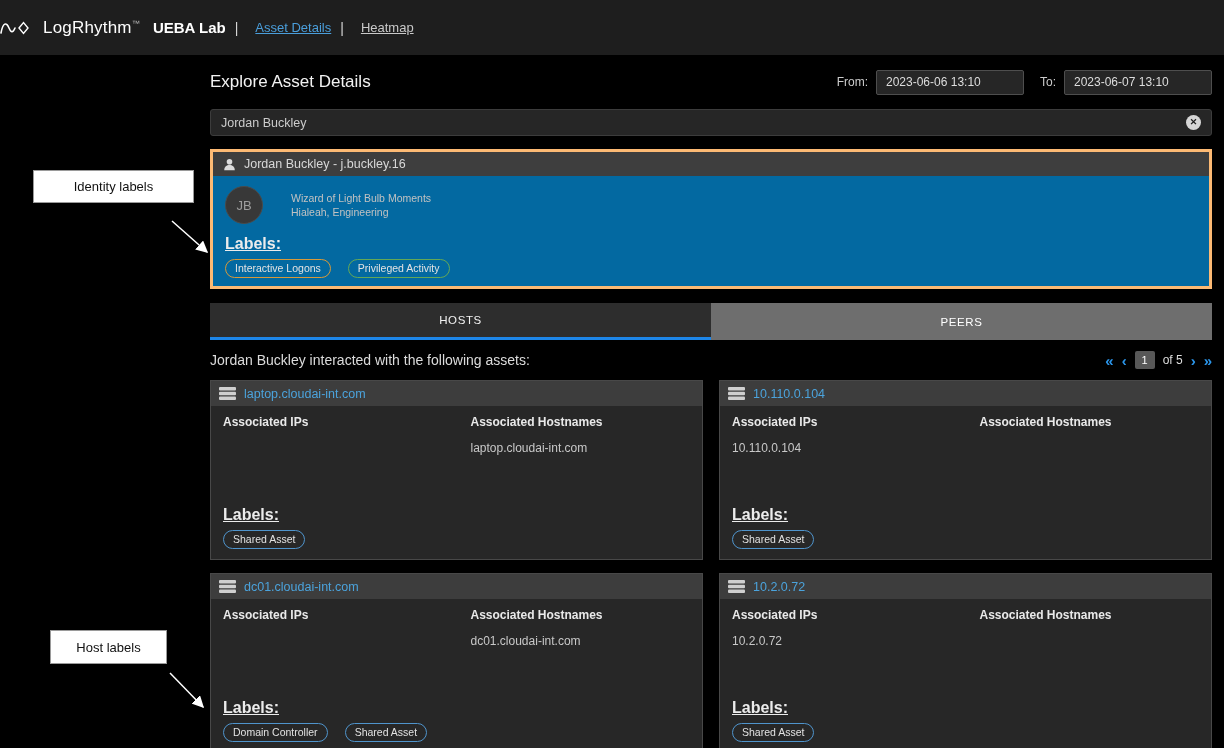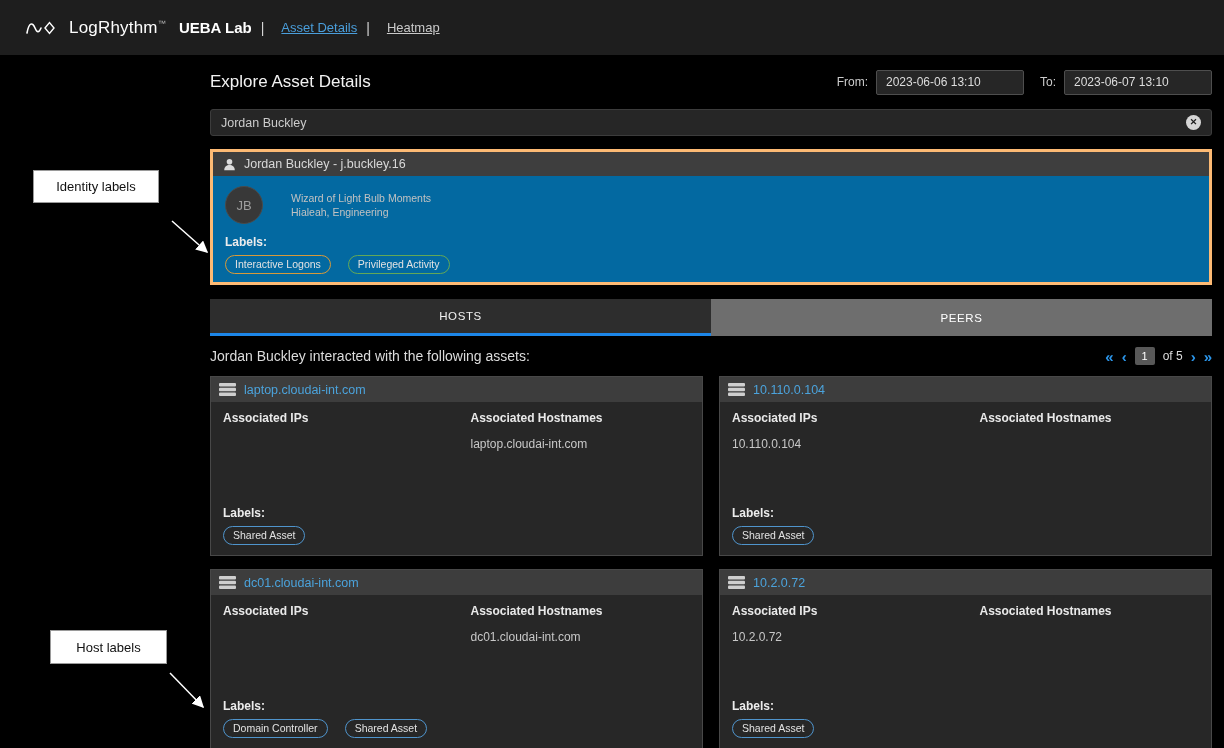--- a/index.html
+++ b/index.html
@@ -6,21 +6,21 @@
   html,body { width:1224px; height:748px; }
   body {
     background:#000;
     font-family:"Liberation Sans", sans-serif;
     color:#ddd;
     position:relative;
     overflow:hidden;
   }
 
   
-  .navbar { height:55px; background:#1e1e1e; display:flex; align-items:center; padding-left:26px; }
+  .navbar { height:55px; background:#1e1e1e; display:flex; align-items:center; }
   .logo-svg { margin-right:9px; flex:none; }
   .brand { font-size:17px; color:#fdfdfd; letter-spacing:.2px; }
   .brand sup { font-size:8px; color:#b5b5b5; }
   .app-title { font-size:15px; font-weight:bold; color:#fff; margin-left:13px; }
   .sep { color:#d5d5d5; margin:0 9px; font-size:14px; }
   .navlink { font-size:13px; text-decoration:underline; cursor:pointer;margin-left:8px; }
   .navlink.active { color:#4a9edb; }
   .navlink.plain { color:#c9c9c9; }
 
   
@@ -41,21 +41,21 @@
 
   
   .panel { margin-top:13px; background:#0369a1; border:3px solid #fdba74; }
   .panel-header { height:24px; background:#3e3e3e; display:flex; align-items:center; gap:7px;
                   padding:0 9px; font-size:12.5px; color:#d8d8d8; }
   .panel-body { padding:10px 12px 8px; }
   .id-row { display:flex; align-items:center;gap:16px; }
   .avatar { width:38px; height:38px; border-radius:50%; background:#383838; border:1px solid #4a4a4a;
             color:#9e9e9e; font-size:13px; display:flex; align-items:center; justify-content:center; flex:none; }
   .id-meta { margin-left:12px; font-size:10.5px; color:#c2c2c2; line-height:14px; }
-  .labels-heading { margin-top:11px; font-size:12px; font-weight:bold; color:#ececec; }
+  .labels-heading { margin-top:11px; font-size:16px; font-weight:bold; color:#ececec;text-decoration:underline; }
   .pills { margin-top:6px; display:flex; gap:17px; }
   .pill { padding:2px 9px 3px; border:1px solid #888; border-radius:11px; font-size:10.5px;
           color:#e2e2e2; background:transparent; white-space:nowrap; }
 
   
   .tabs { margin-top:14px; height:37px; display:flex; }
   .tab { flex:1; display:flex; align-items:center; justify-content:center; font-size:11.5px;
          letter-spacing:.6px; color:#f2f2f2; cursor:pointer; }
   .tab.active { background:#2d2d2d; border-bottom:3px solid #1d86e8; }
   .tab.inactive { background:#6e6e6e; color:#fff; }
@@ -78,21 +78,21 @@
   .cols { display:flex; }
   .col-left { width:53%; }
   .col-right { flex:1; }
   .col-heading { font-size:12px; font-weight:bold; color:#e9e9e9; }
   .col-value { margin-top:12px; font-size:12px; color:#c8c8c8; min-height:14px; }
   .spacer { flex:1; }
 
   
   .annotation { position:absolute; background:#fff; border:1px solid #9a9a9a; color:#111;
                 font-size:13px; display:flex; align-items:center; justify-content:center; z-index:5; }
-  #anno-identity { left:33px; top:170px; width:126px; height:33px; }
+  #anno-identity { left:33px; top:170px; width:161px; height:33px; }
   #anno-host { left:50px; top:630px; width:117px; height:34px; }
   .arrows { position:absolute; left:0; top:0; width:1224px; height:748px; pointer-events:none; z-index:4; }
 </style>
 </head>
 <body>
 
 <nav class="navbar">
   <svg class="logo-svg" width="34" height="22" viewBox="0 0 34 22">
     <path d="M1 16 C3 5 6.5 5 9 11 C11 16 13 16 15 11" stroke="#fff" stroke-width="1.6" fill="none" stroke-linecap="round"></path>
     <path d="M19 11 l4.5 -5.5 l4.5 5.5 l-4.5 5.5 z" stroke="#fff" stroke-width="1.4" fill="none"></path>

